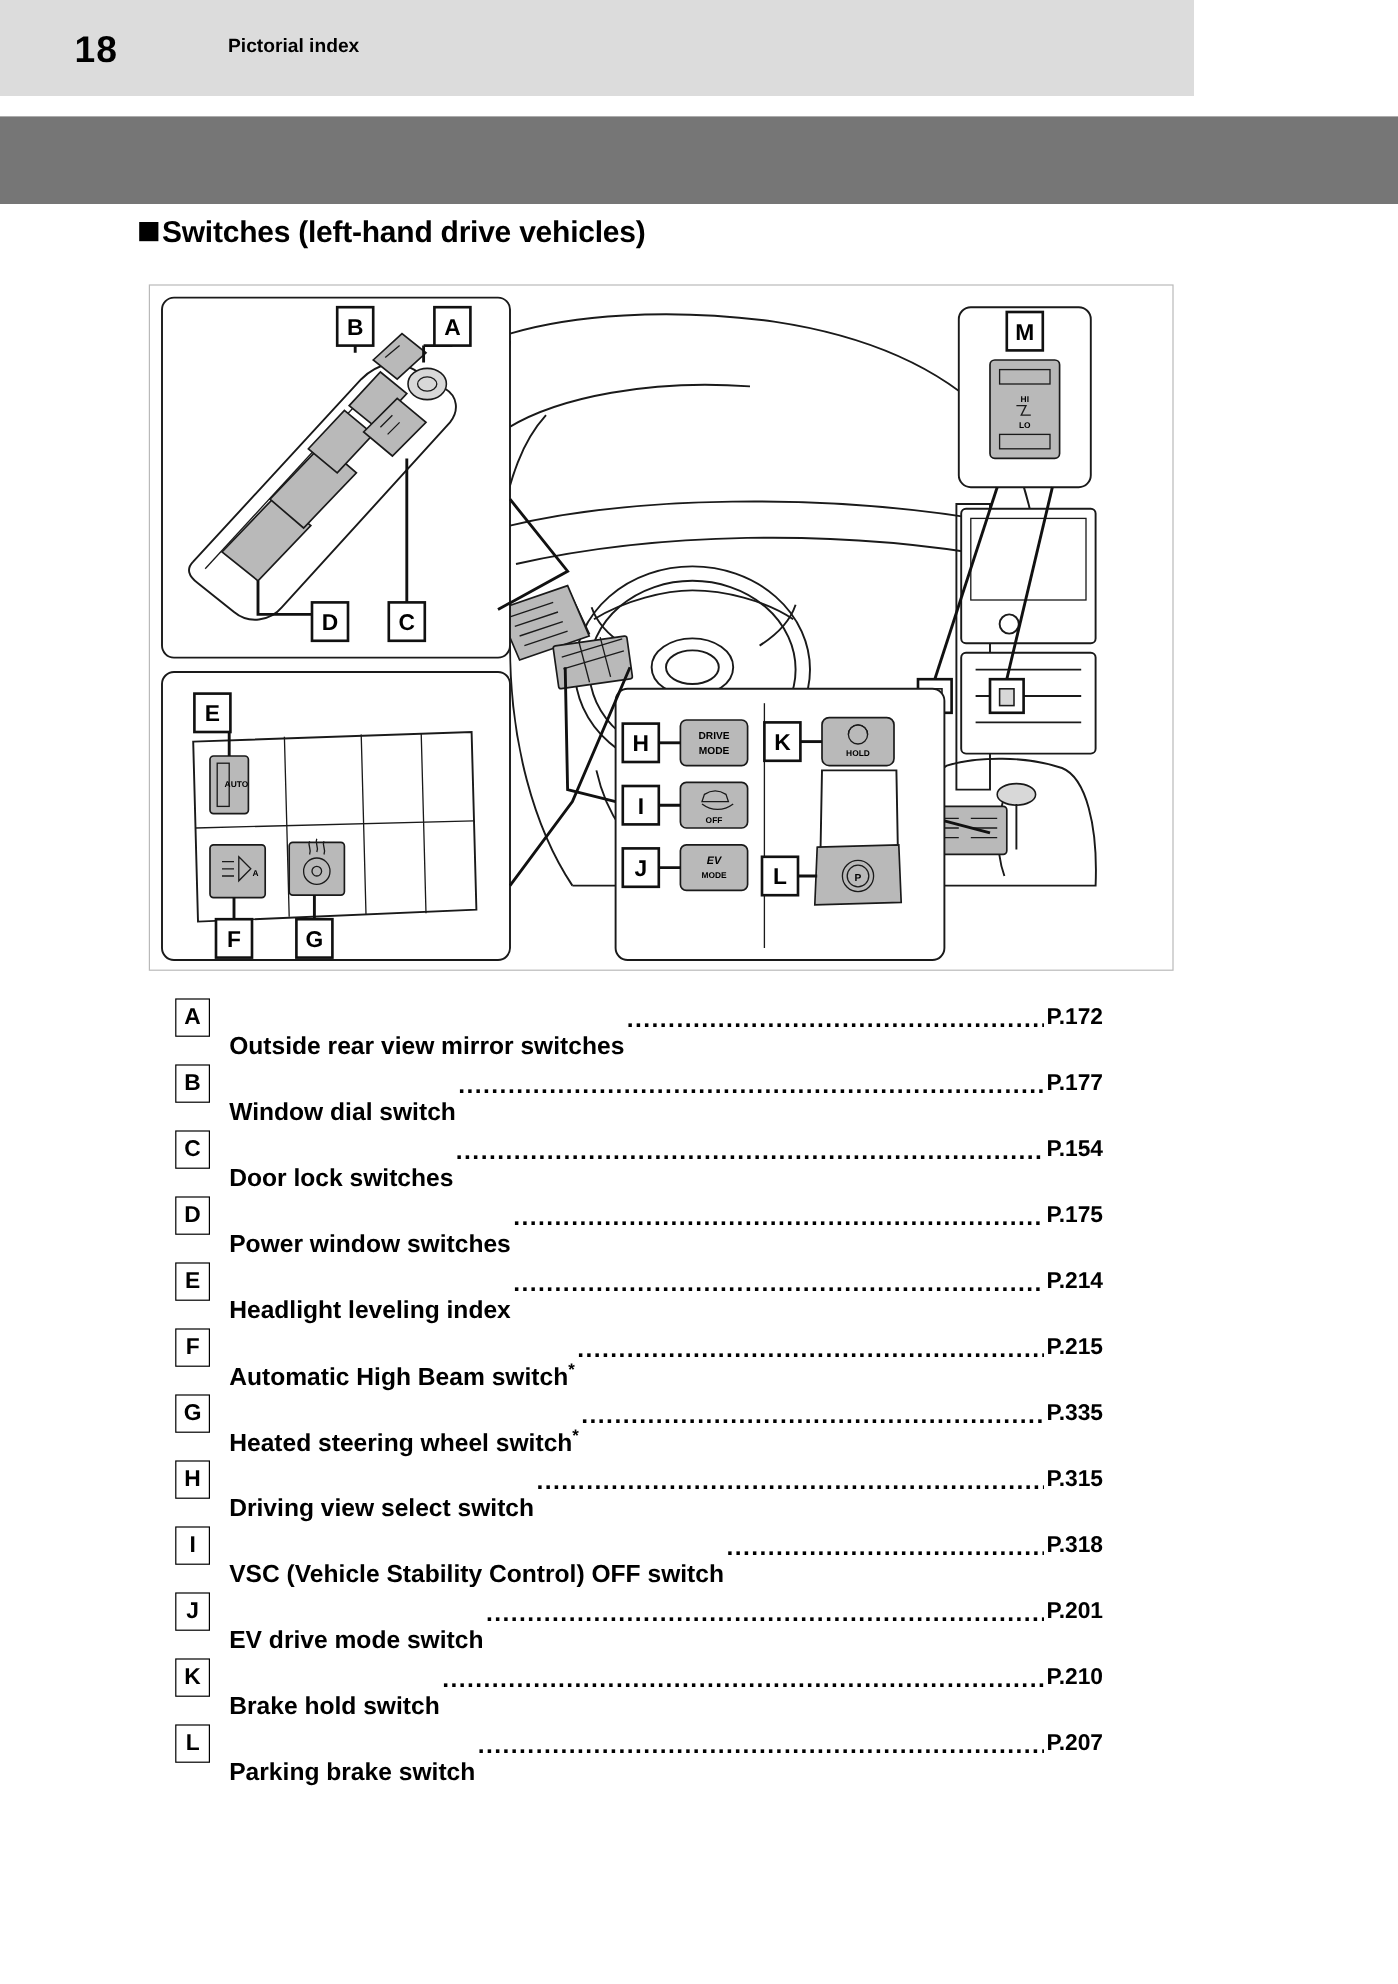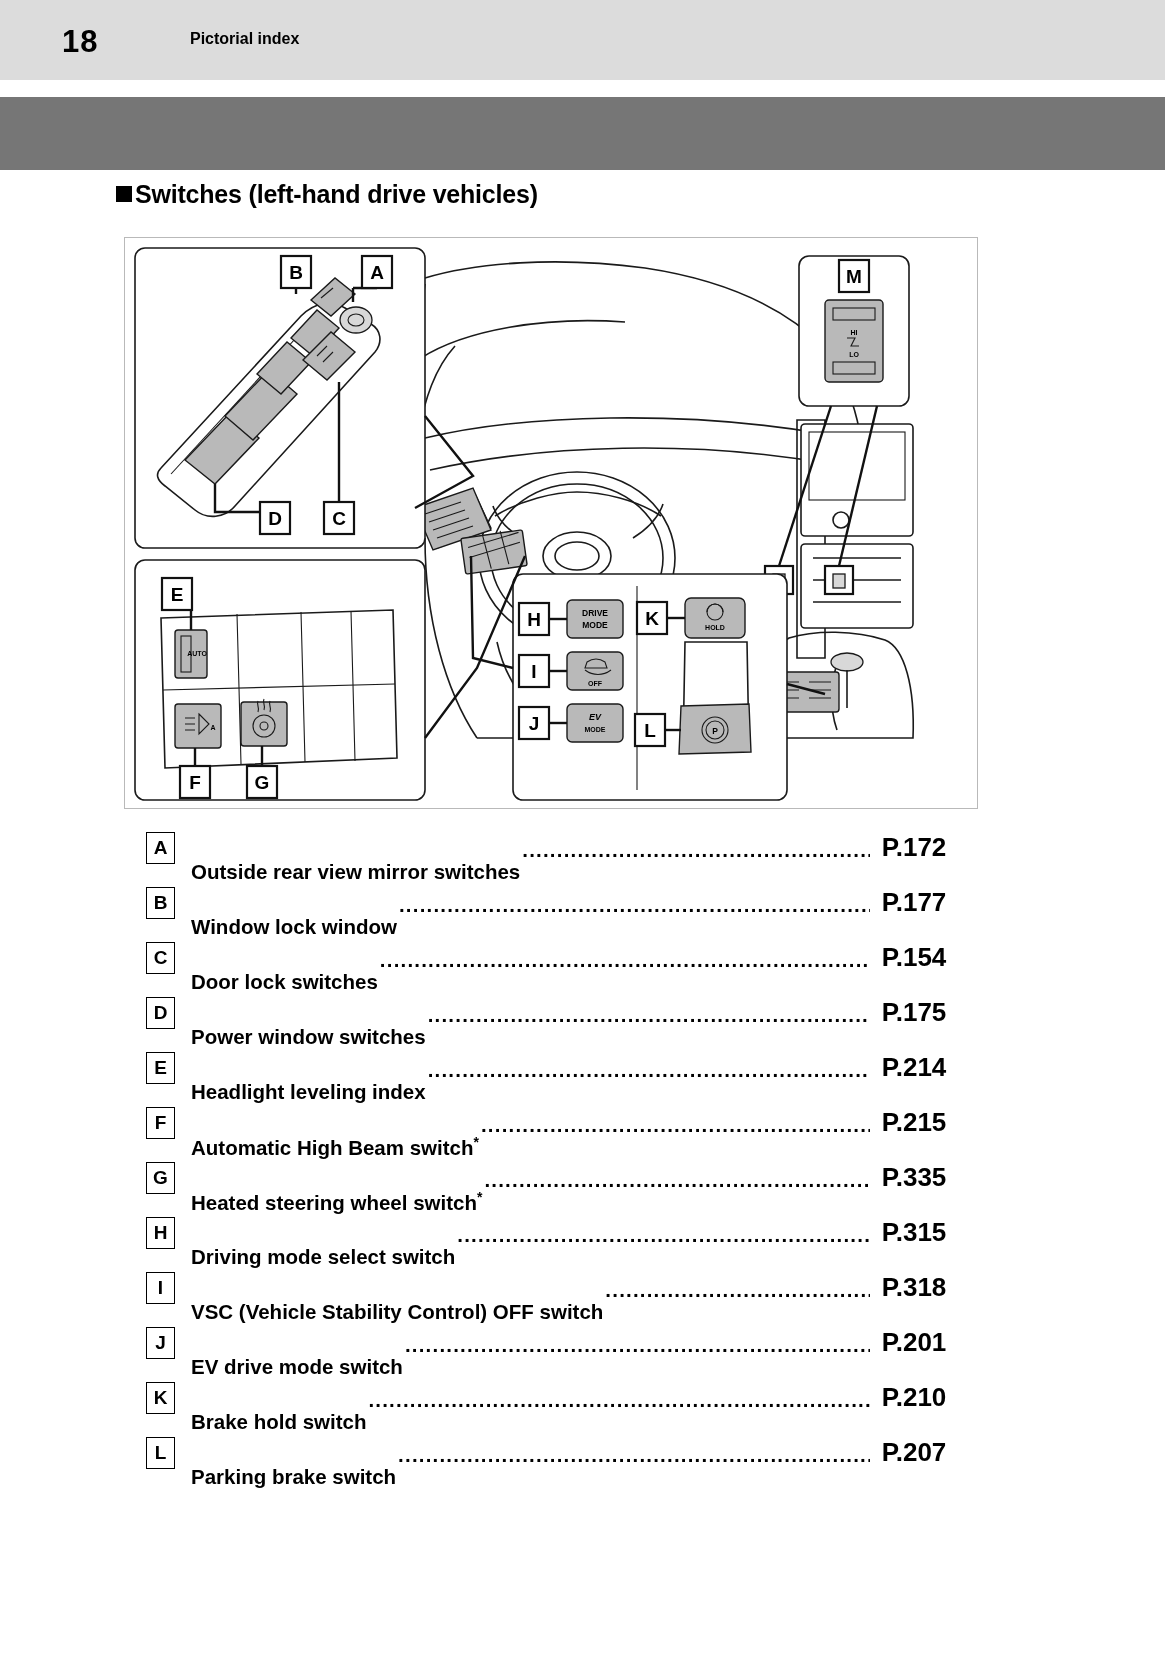--- a/index.html
+++ b/index.html
@@ -13,21 +13,21 @@
     position: relative;
     font-family: "Liberation Sans", sans-serif;
     color: #000;
     overflow: hidden;
   }
 
   
   .page-header {
     position: absolute;
     top: 0; left: 0;
-    width: 1165px;
+    width: 995px;
     height: 80px;
     background: #dcdcdc;
   }
   .page-number {
     position: absolute;
     left: 62px;
     top: 24px;
     font-size: 31px;
     font-weight: bold;
     letter-spacing: 1px;
@@ -119,24 +119,24 @@
     margin: 0 2px;
     font-size: 20.5px;
     font-weight: bold;
     letter-spacing: 1.2px;
     position: relative;
     top: 2px;
     color: #000;
   }
   .page-ref {
     flex: none;
-    font-size: 26px;
+    font-size: 19px;
     font-weight: bold;
     min-width: 84px;
-    text-align: center;
+    text-align: left;
   }
 </style>
 </head>
 <body>
 
 <div class="page-header">
   <div class="page-number">18</div>
   <div class="header-title">Pictorial index</div>
 </div>
 <div class="header-band"></div>
@@ -382,21 +382,21 @@
 
 <div class="index-list">
   <div class="index-row">
     <div class="key-box">A</div>
     <div class="row-label">Outside rear view mirror switches</div>
     <div class="dots">................................................................................................................</div>
     <div class="page-ref">P.172</div>
   </div>
   <div class="index-row">
     <div class="key-box">B</div>
-    <div class="row-label">Window lock window</div>
+    <div class="row-label">Window dial switch</div>
     <div class="dots">................................................................................................................</div>
     <div class="page-ref">P.177</div>
   </div>
   <div class="index-row">
     <div class="key-box">C</div>
     <div class="row-label">Door lock switches</div>
     <div class="dots">................................................................................................................</div>
     <div class="page-ref">P.154</div>
   </div>
   <div class="index-row">
@@ -418,21 +418,21 @@
     <div class="page-ref">P.215</div>
   </div>
   <div class="index-row">
     <div class="key-box">G</div>
     <div class="row-label"><span>Heated steering wheel switch</span><sup>*</sup></div>
     <div class="dots">................................................................................................................</div>
     <div class="page-ref">P.335</div>
   </div>
   <div class="index-row">
     <div class="key-box">H</div>
-    <div class="row-label">Driving mode select switch</div>
+    <div class="row-label">Driving view select switch</div>
     <div class="dots">................................................................................................................</div>
     <div class="page-ref">P.315</div>
   </div>
   <div class="index-row">
     <div class="key-box">I</div>
     <div class="row-label">VSC (Vehicle Stability Control) OFF switch</div>
     <div class="dots">................................................................................................................</div>
     <div class="page-ref">P.318</div>
   </div>
   <div class="index-row">

